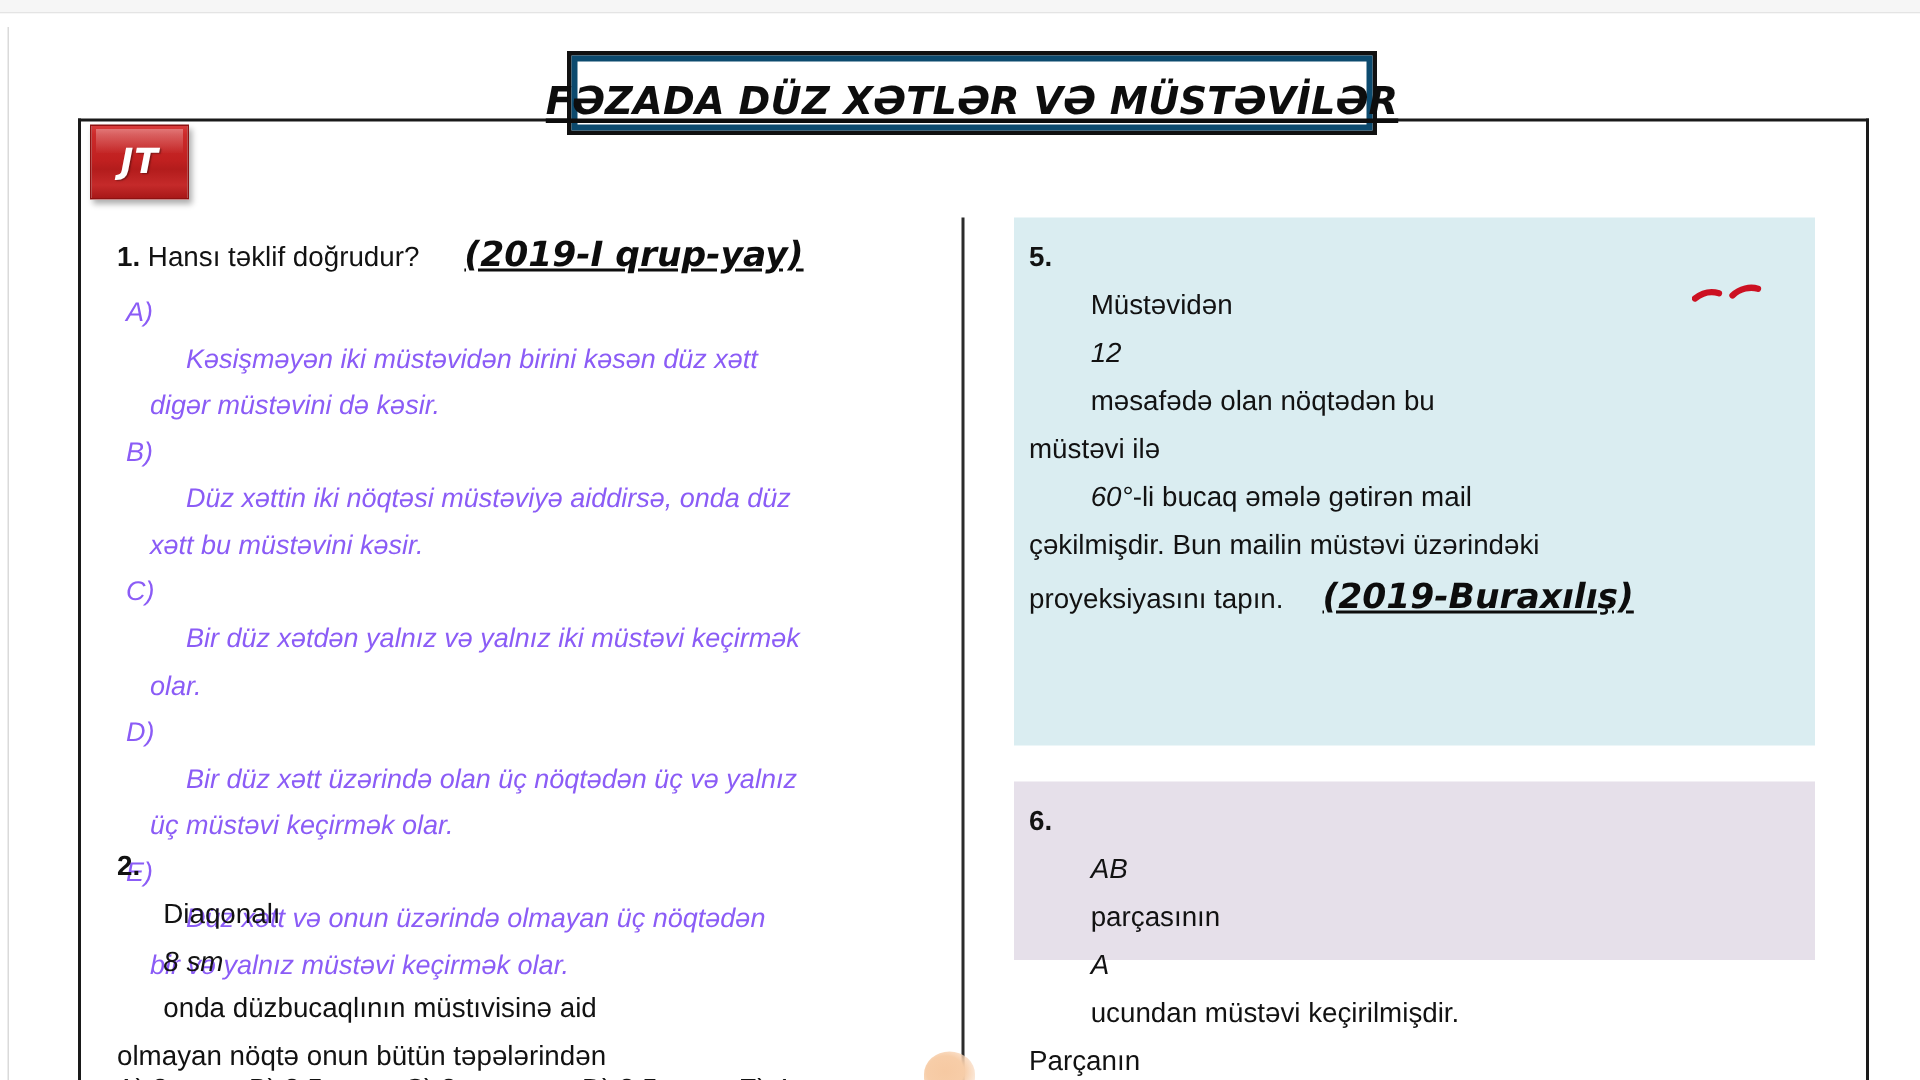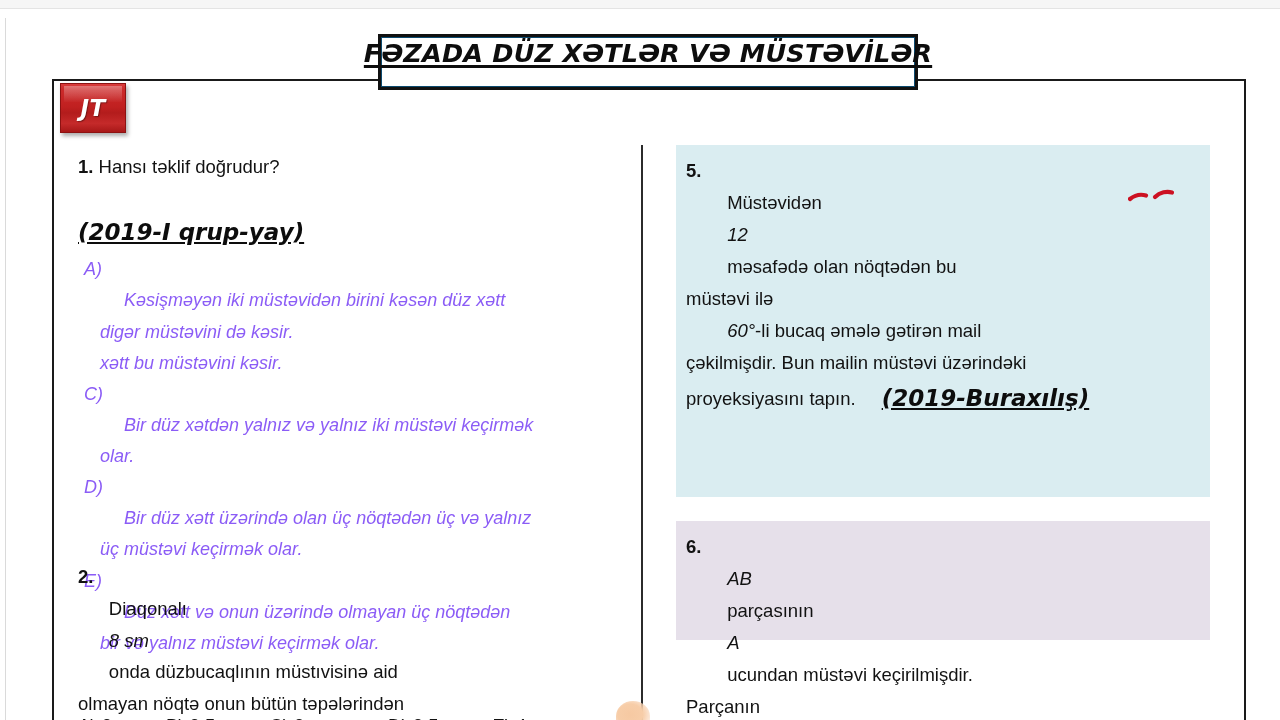--- a/index.html
+++ b/index.html
@@ -65,26 +65,26 @@
     height: 56px;
     border: 3px solid #111111;
     background: #ffffff;
     box-sizing: border-box;
     display: flex;
     align-items: center;
     justify-content: center;
     z-index: 6;
   }
   .title-inner {
-    border: 1px solid #0c4a6e;
+    border: 4px solid #0c4a6e;
     width: 100%;
     height: 100%;
     box-sizing: border-box;
     display: flex;
-    align-items: flex-start;
+    align-items: flex-end;
     justify-content: center;
   }
   .title-text {
     font-family: "DejaVu Sans", sans-serif;
     font-weight: bold;
     font-style: italic;
     font-size: 25.5px;
     letter-spacing: 0.2px;
     color: #0d0d0d;
     text-decoration: underline;
@@ -180,21 +180,20 @@
     text-decoration: underline;
     text-underline-offset: 2px;
     white-space: nowrap;
   }
 
   .q1-head {
     display: flex;
     align-items: baseline;
     gap: 30px;
     margin-bottom: 2px;
-    flex-direction: column;
   }
 
   
   .q2-wrap {
     position: absolute;
     left: 78px;
     top: 552px;
     width: 540px;
   }
   
@@ -297,20 +296,22 @@
       <div class="q1-head">
         <span><span class="q-num">1.</span>
           <span>Hansı təklif doğrudur?</span></span>
         <span class="src-tag">(2019-I qrup-yay)</span>
       </div>
 
       <div class="choice"><span>A)</span>
         <span>Kəsişməyən iki müstəvidən birini kəsən düz xətt</span></div>
       <div class="choice choice-cont">digər müstəvini də kəsir.</div>
 
+      <div class="choice"><span>B)</span>
+        <span>Düz xəttin iki nöqtəsi müstəviyə aiddirsə, onda düz</span></div>
       <div class="choice choice-cont">xətt bu müstəvini kəsir.</div>
 
       <div class="choice"><span>C)</span>
         <span>Bir düz xətdən yalnız və yalnız iki müstəvi keçirmək</span></div>
       <div class="choice choice-cont">olar.</div>
 
       <div class="choice"><span>D)</span>
         <span>Bir düz xətt üzərində olan üç nöqtədən üç və yalnız</span></div>
       <div class="choice choice-cont">üç müstəvi keçirmək olar.</div>
 

